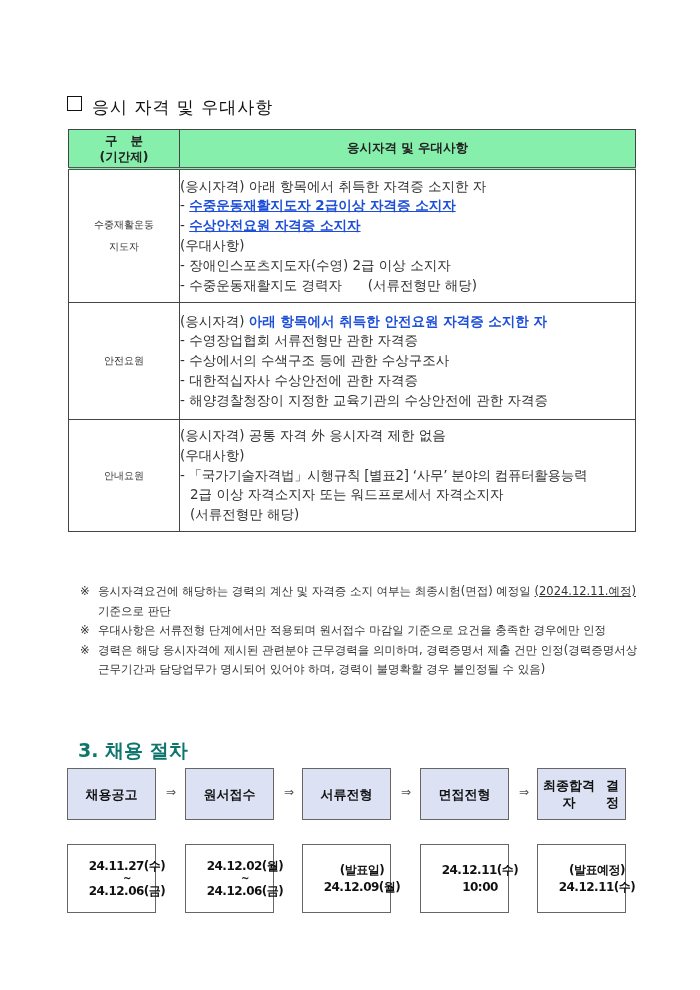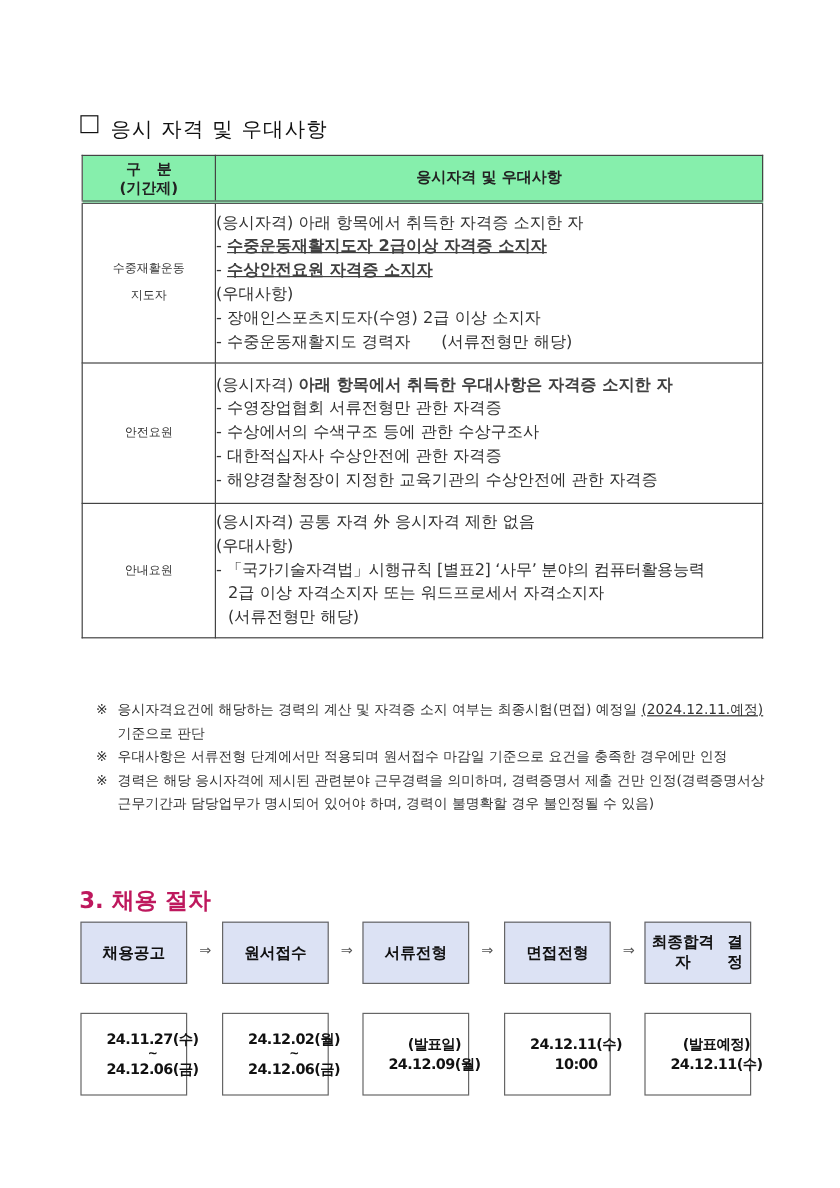--- a/index.html
+++ b/index.html
@@ -10,29 +10,29 @@
   .sq { display:inline-block; width:13px; height:13px; border:1.5px solid #111; margin-right:10px; }
   table.qual { position:absolute; left:68px; top:129px; width:568px; border-collapse:collapse;
          font-size:13.5px; border:1.5px solid #333; }
   table.qual td, table.qual th { border:1px solid #444; padding:0; }
   table.qual thead th { background:#86efac; font-weight:bold; font-size:12.5px; height:37px; text-align:center;
          border-bottom:3px double #555; }
   .hd-left { width:110px; line-height:16px; }
   td.cat { text-align:center; font-size:10px; line-height:22px; color:#333; }
   td.body { padding:2px 0 2px 8px; line-height:19.8px; color:#333; }
   .ln { display:block; white-space:nowrap; }
-  .b { font-weight:bold; color:#404040; }
+  .b { font-weight:bold; color:#1d4ed8; }
   .u { text-decoration:underline; }
   .ind { padding-left:10px; }
   .notes { position:absolute; left:80px; top:582px; width:560px; font-size:11.5px; line-height:19.5px; color:#333; }
   .note { display:flex; }
   .note .mk { width:18px; flex:none; }
   .note .tx { flex:1; }
   .ul { text-decoration:underline; }
-  .proc-title { position:absolute; left:66px; top:738px; font-size:19px; font-weight:bold; color:#be185d; }
+  .proc-title { position:absolute; left:78px; top:738px; font-size:19px; font-weight:bold; color:#0f766e; }
   .step { position:absolute; top:768px; width:89px; height:52px; background:#dce2f4; border:1px solid #666;
          box-sizing:border-box; display:flex; align-items:center; justify-content:center; text-align:center;
          font-weight:bold; font-size:13px; line-height:17px; color:#111; }
   .arrow { position:absolute; top:785px; width:20px; text-align:center; font-size:12px; color:#555; }
   .date { position:absolute; top:844px; width:89px; height:69px; border:1px solid #666; box-sizing:border-box;
          display:flex; flex-direction:column; align-items:center; justify-content:center; text-align:center;
          font-weight:bold; font-size:12px; line-height:17px; color:#111; letter-spacing:-0.5px;padding-left:31px; }
   .tilde { font-size:10px; line-height:8px; }
 </style>
 </head>
@@ -64,21 +64,21 @@
         <span class="ln"><span style="white-space:pre">- </span><span class="b u">수중운동재활지도자 2급이상 자격증 소지자</span></span>
         <span class="ln"><span style="white-space:pre">- </span><span class="b u">수상안전요원 자격증 소지자</span></span>
         <span class="ln">(우대사항)</span>
         <span class="ln">- 장애인스포츠지도자(수영) 2급 이상 소지자</span>
         <span class="ln" style="white-space:pre">- 수중운동재활지도 경력자      (서류전형만 해당)</span>
       </td>
     </tr>
     <tr style="height:117px">
       <td class="cat">안전요원</td>
       <td class="body">
-        <span class="ln"><span style="white-space:pre">(응시자격) </span><span class="b">아래 항목에서 취득한 우대사항은 자격증 소지한 자</span></span>
+        <span class="ln"><span style="white-space:pre">(응시자격) </span><span class="b">아래 항목에서 취득한 안전요원 자격증 소지한 자</span></span>
         <span class="ln">- 수영장업협회 서류전형만 관한 자격증</span>
         <span class="ln">- 수상에서의 수색구조 등에 관한 수상구조사</span>
         <span class="ln">- 대한적십자사 수상안전에 관한 자격증</span>
         <span class="ln">- 해양경찰청장이 지정한 교육기관의 수상안전에 관한 자격증</span>
       </td>
     </tr>
     <tr style="height:112px">
       <td class="cat">안내요원</td>
       <td class="body">
         <span class="ln">(응시자격) 공통 자격 外 응시자격 제한 없음</span>

